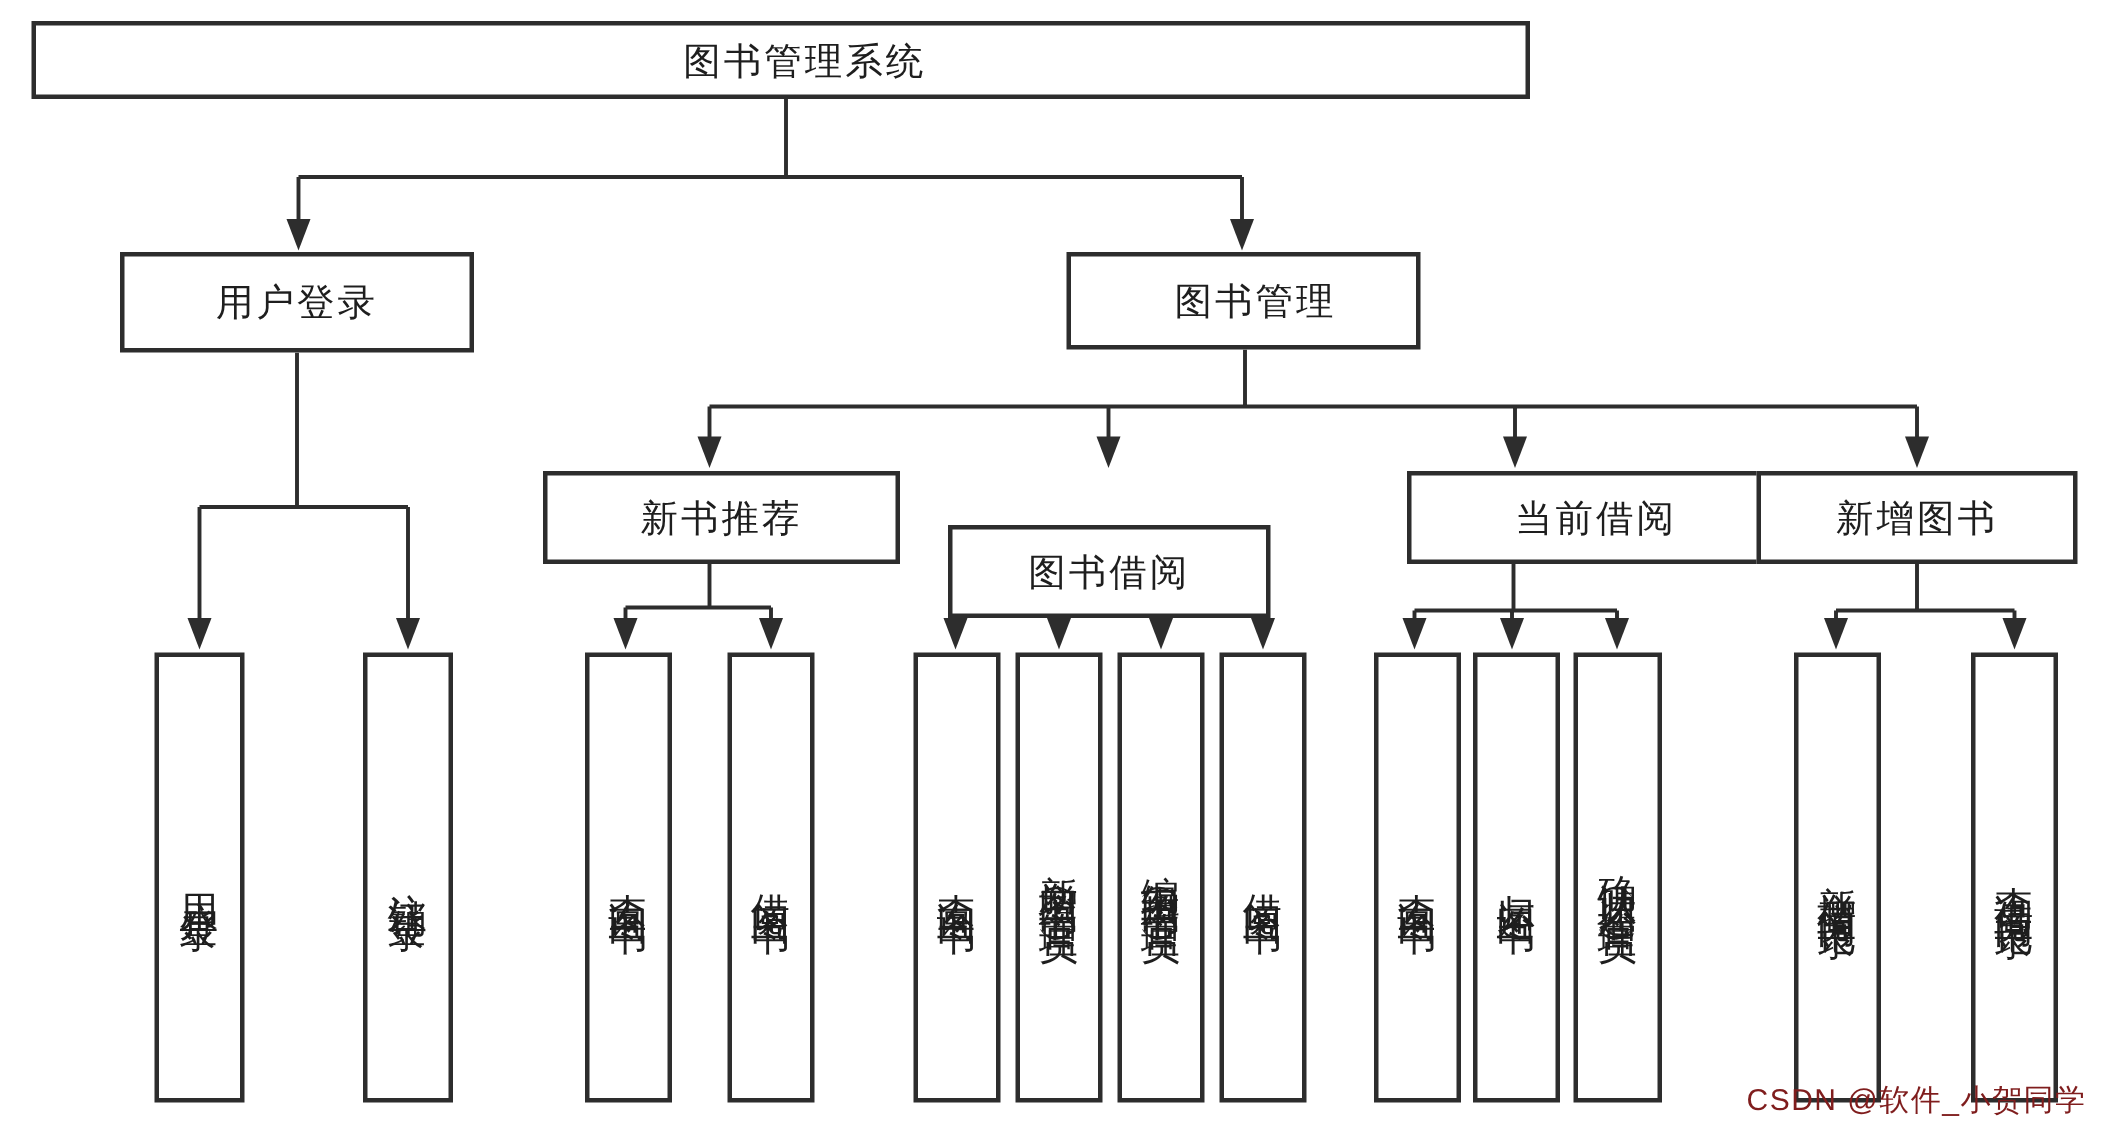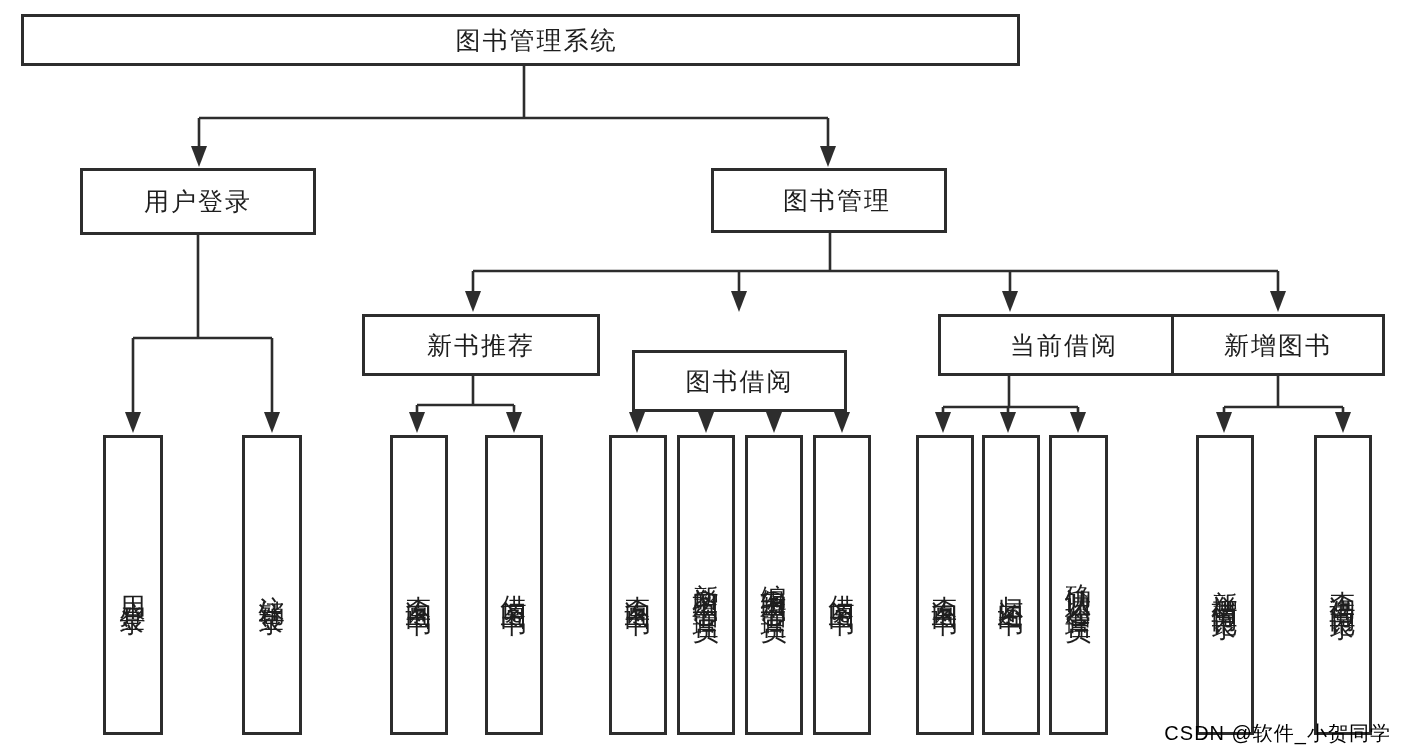--- a/index.html
+++ b/index.html
@@ -35,21 +35,21 @@
     letter-spacing: 5px;
     line-height: 1;
     white-space: nowrap;
   }
   .watermark {
     position: absolute;
     right: 14px;
     top: 720px;
     font-size: 20px;
     letter-spacing: 1px;
-    color: #000000;
+    color: #7f1d1d;
     white-space: nowrap;
     z-index: 5;
   }
 </style>
 </head>
 <body>
 
 <div class="stage">
 
   <svg class="connectors" viewBox="0 0 1405 747" xmlns="http://www.w3.org/2000/svg">

